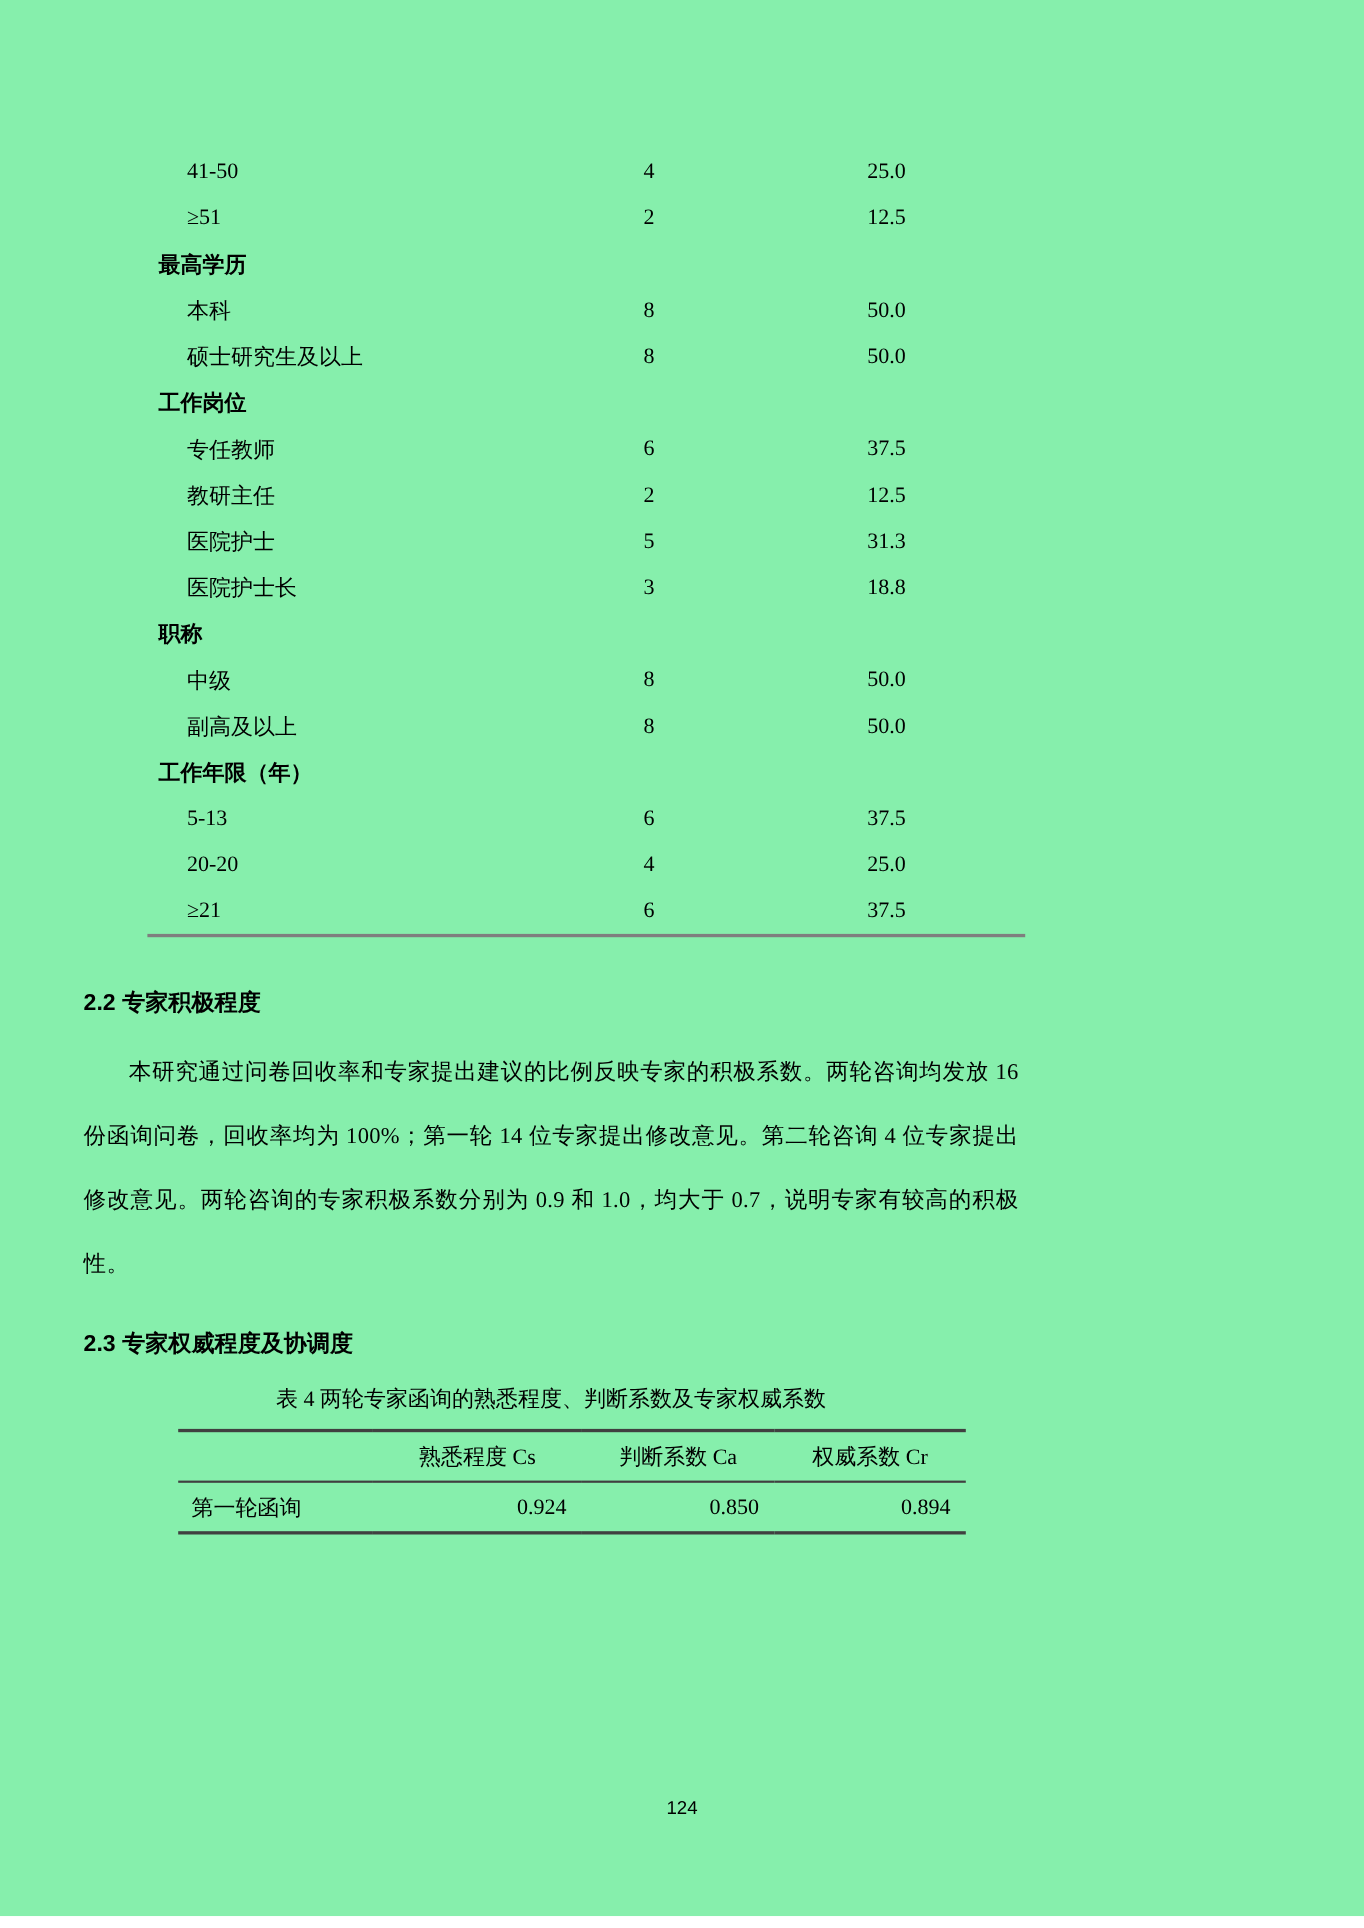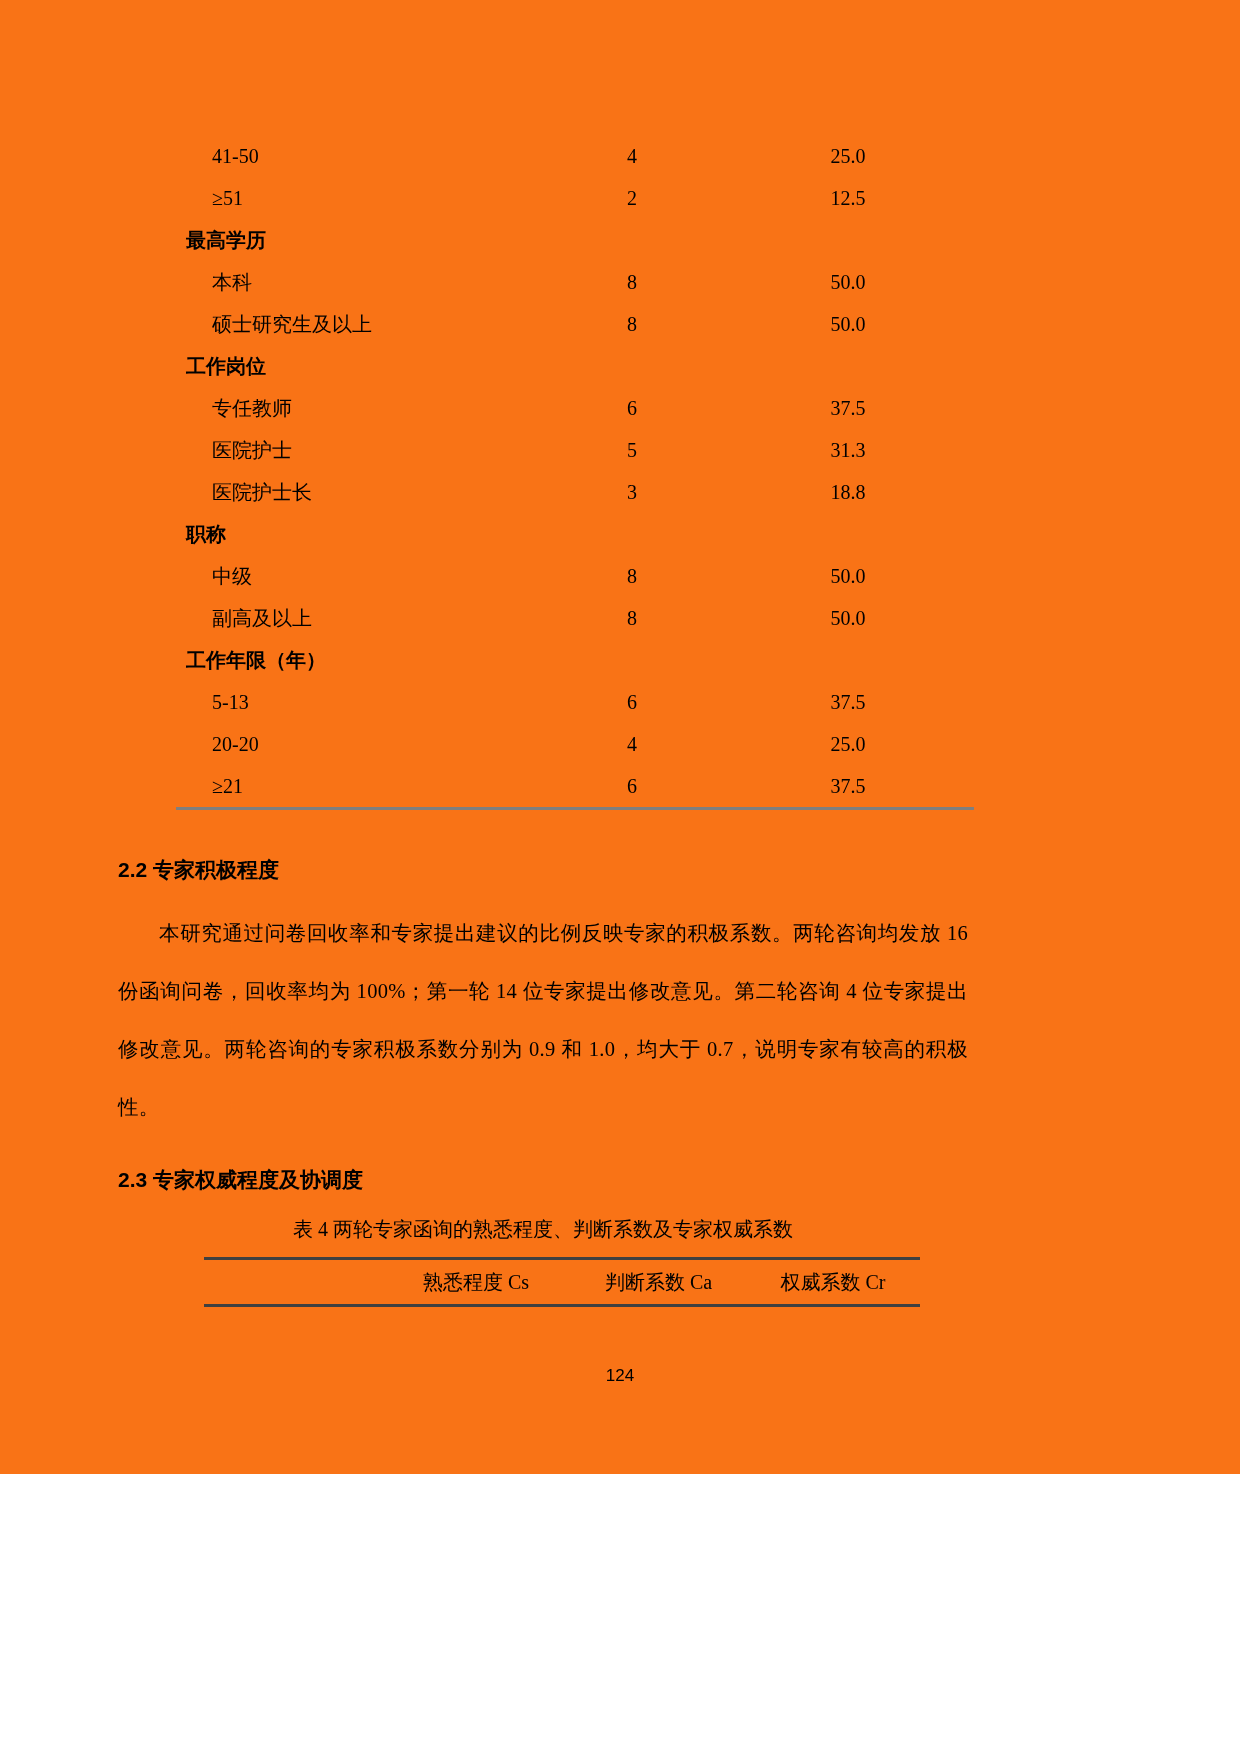--- a/index.html
+++ b/index.html
@@ -1,23 +1,23 @@
 <!DOCTYPE html>
 <html><head>
 <meta charset="utf-8">
 <style>
   html,body { margin:0; padding:0; background:#ffffff; }
   .page {
     position:relative;
-    width:1240px; height:1474px;
-    background:#f97316;
+    width:1240px; height:1742px;
+    background:#86efac;
     color:#000000;
     font-family:"Liberation Serif","DejaVu Serif",serif;
     box-sizing:border-box;
-    padding:0 203px 0 118px;
+    padding:0 203px 0 76px;
     overflow:hidden;
   }
 
   
   table.t1 {
     border-collapse:collapse;
     table-layout:fixed;
     width:762px;
     margin:135px 0 0 58px;
     border-bottom:3px solid #7f7f7f;
@@ -131,20 +131,25 @@
         <td class="lbl">工作岗位</td>
         <td class="n"></td>
         <td class="pct"></td>
       </tr>
       <tr>
         <td class="lbl">专任教师</td>
         <td class="n">6</td>
         <td class="pct">37.5</td>
       </tr>
       <tr>
+        <td class="lbl">教研主任</td>
+        <td class="n">2</td>
+        <td class="pct">12.5</td>
+      </tr>
+      <tr>
         <td class="lbl">医院护士</td>
         <td class="n">5</td>
         <td class="pct">31.3</td>
       </tr>
       <tr>
         <td class="lbl">医院护士长</td>
         <td class="n">3</td>
         <td class="pct">18.8</td>
       </tr>
       <tr class="group">
@@ -194,18 +199,24 @@
   <table class="t4">
     <thead>
       <tr>
         <td class="c0"></td>
         <td class="c1">熟悉程度 Cs</td>
         <td class="c2">判断系数 Ca</td>
         <td class="c3">权威系数 Cr</td>
       </tr>
     </thead>
     <tbody>
+      <tr>
+        <td class="c0">第一轮函询</td>
+        <td class="c1 val">0.924</td>
+        <td class="c2 val">0.850</td>
+        <td class="c3 val">0.894</td>
+      </tr>
     </tbody>
   </table>
 
   <div class="pagenum">124</div>
 
 </div>
 
 </body></html>

